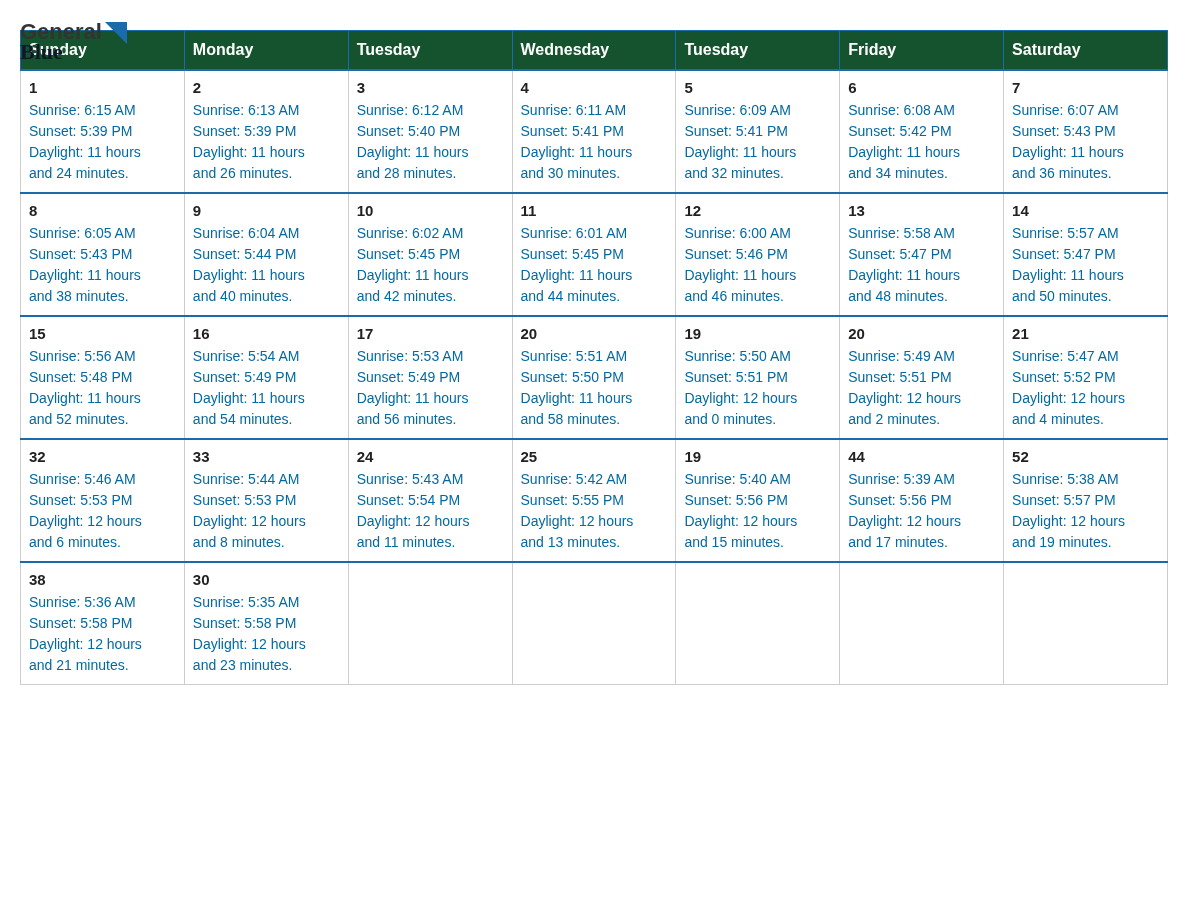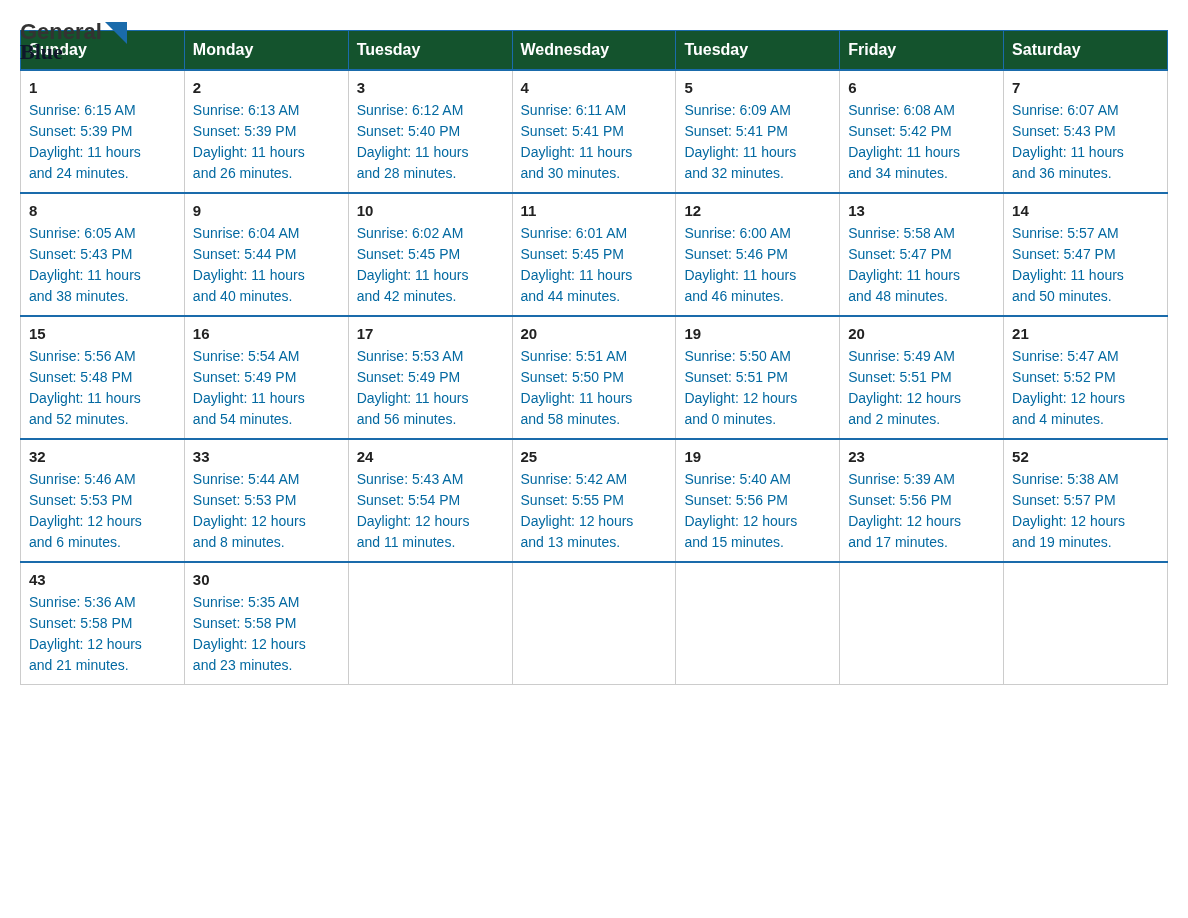--- a/index.html
+++ b/index.html
@@ -311,41 +311,41 @@
           <td>
         <div class="day-number">19</div>
         <div class="day-info">
           Sunrise: 5:40 AM<br>
           Sunset: 5:56 PM<br>
           Daylight: 12 hours<br>
           and 15 minutes.
         </div>
       </td>
           <td>
-        <div class="day-number">23</div>
+        <div class="day-number">44</div>
         <div class="day-info">
           Sunrise: 5:39 AM<br>
           Sunset: 5:56 PM<br>
           Daylight: 12 hours<br>
           and 17 minutes.
         </div>
       </td>
           <td>
         <div class="day-number">52</div>
         <div class="day-info">
           Sunrise: 5:38 AM<br>
           Sunset: 5:57 PM<br>
           Daylight: 12 hours<br>
           and 19 minutes.
         </div>
       </td>
         </tr>
         <tr>
           <td>
-        <div class="day-number">43</div>
+        <div class="day-number">38</div>
         <div class="day-info">
           Sunrise: 5:36 AM<br>
           Sunset: 5:58 PM<br>
           Daylight: 12 hours<br>
           and 21 minutes.
         </div>
       </td>
           <td>
         <div class="day-number">30</div>
         <div class="day-info">

